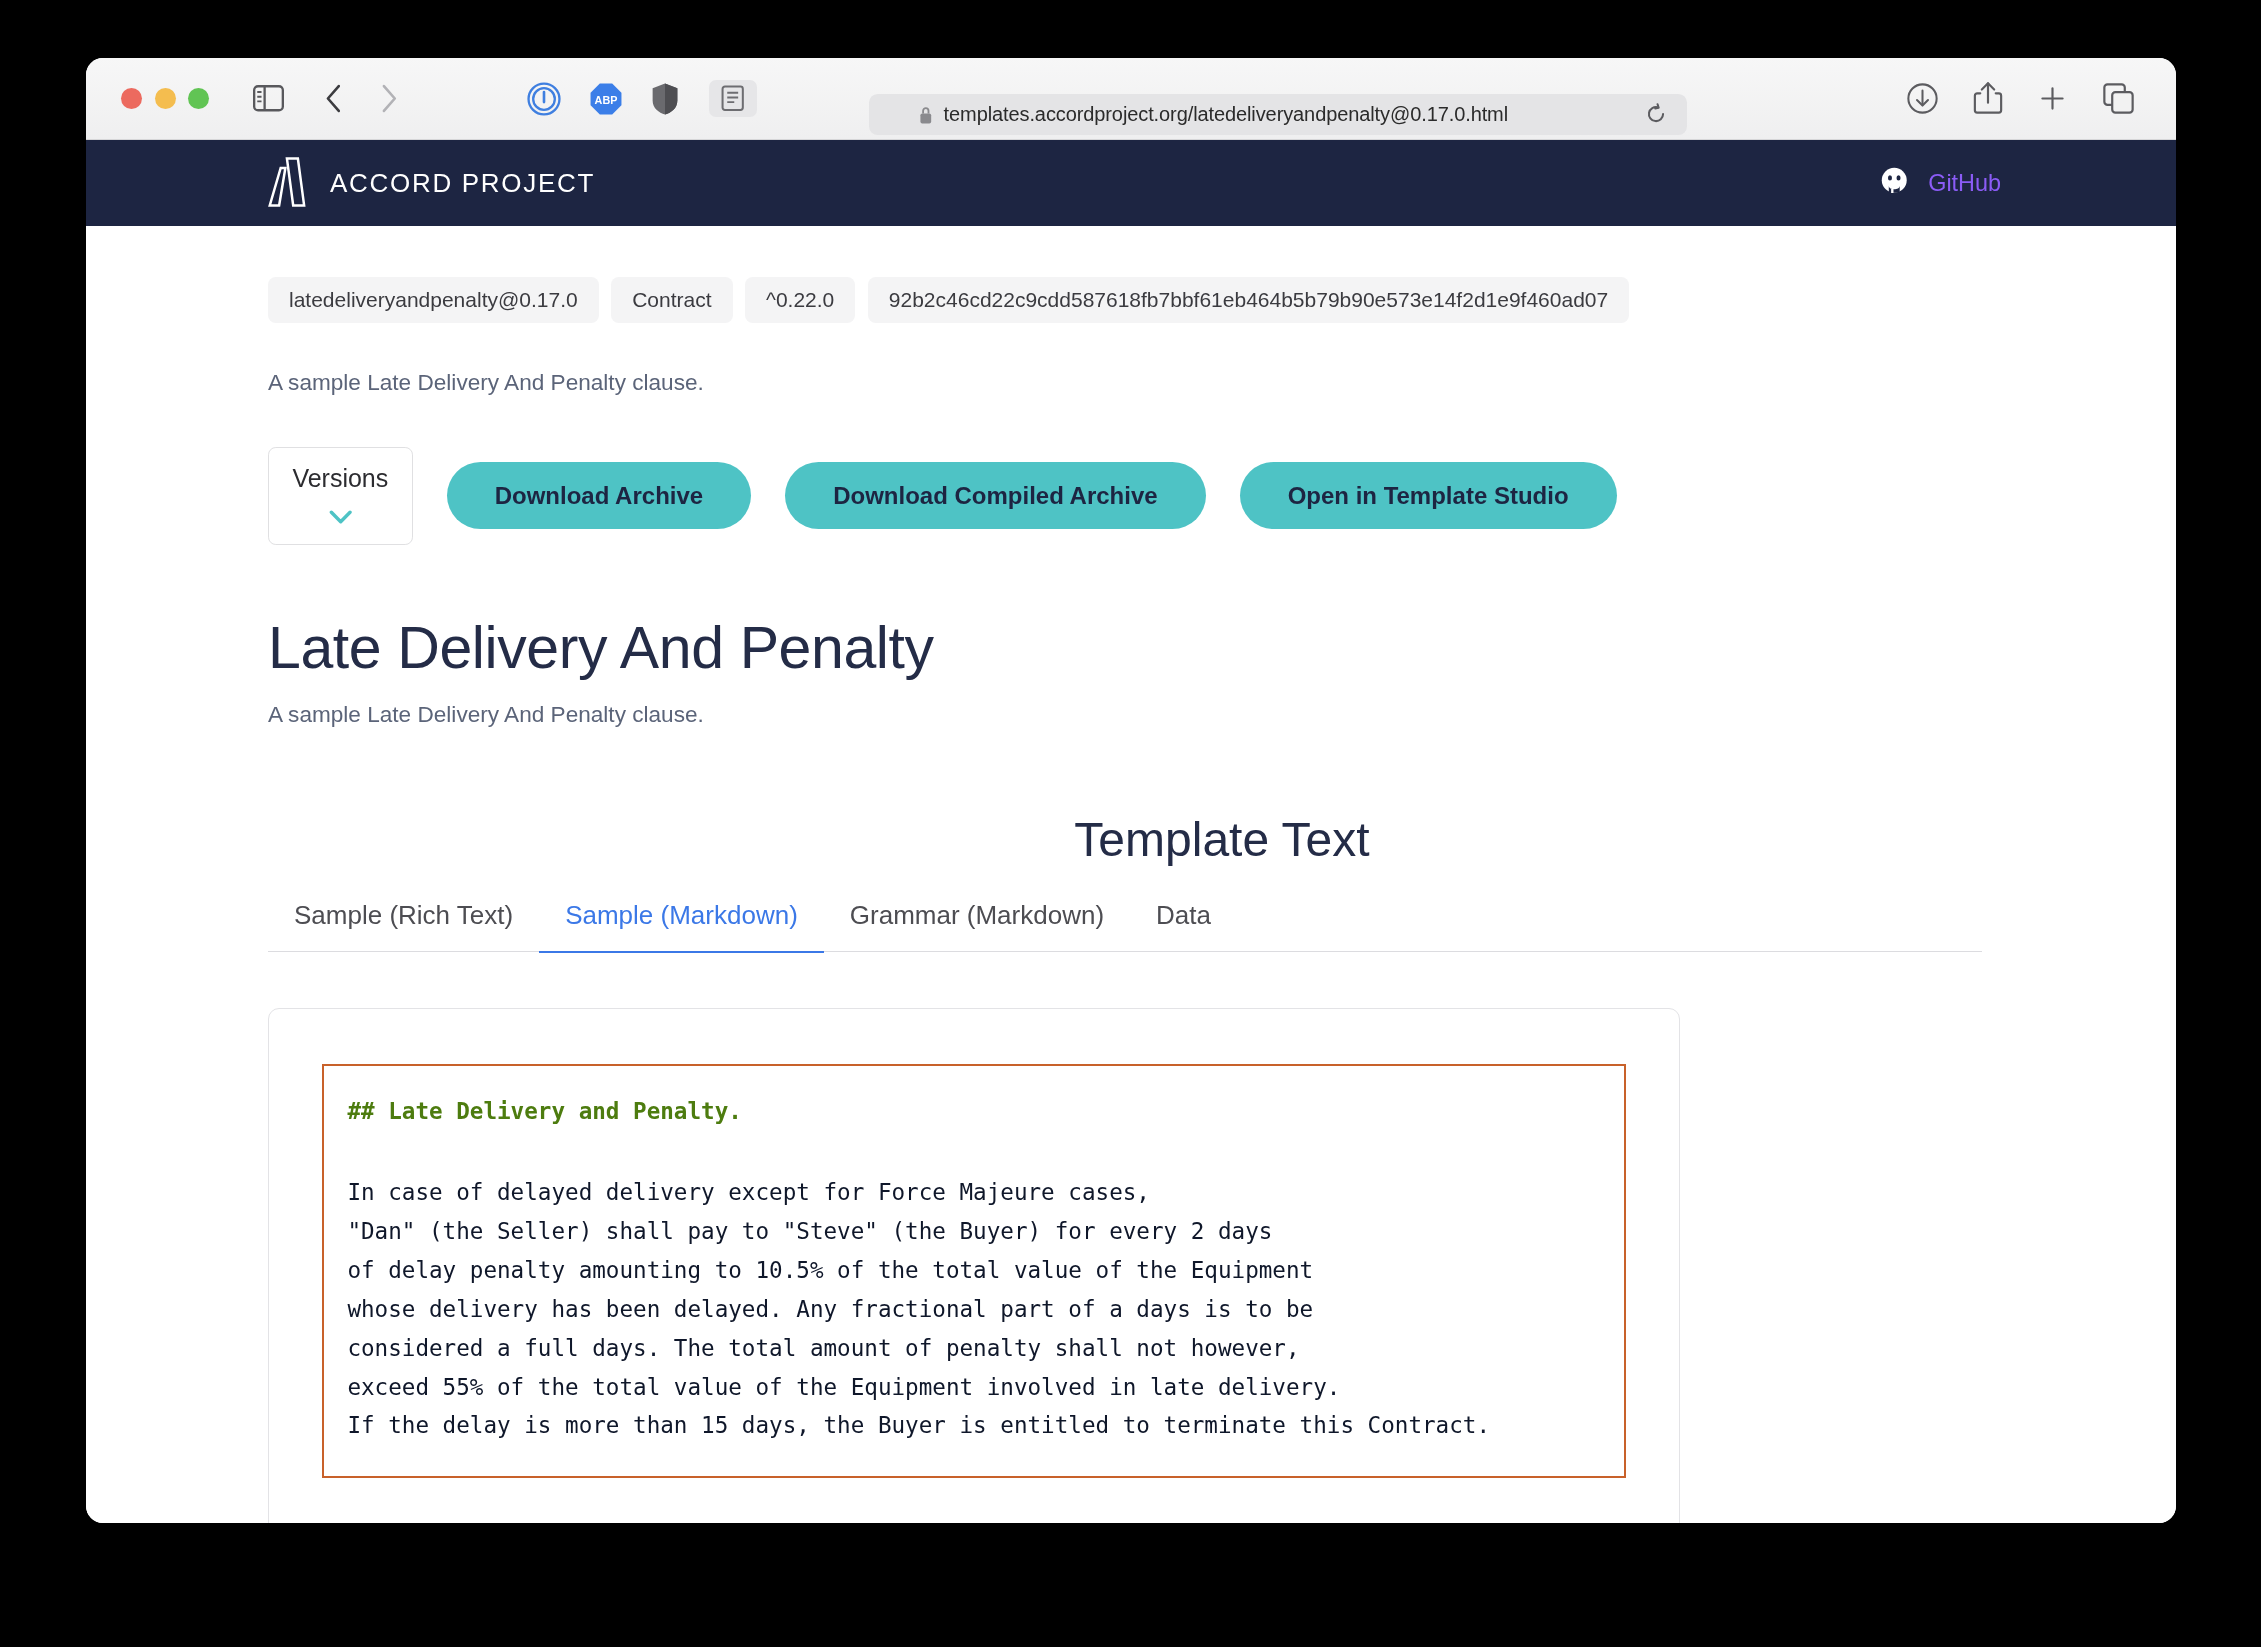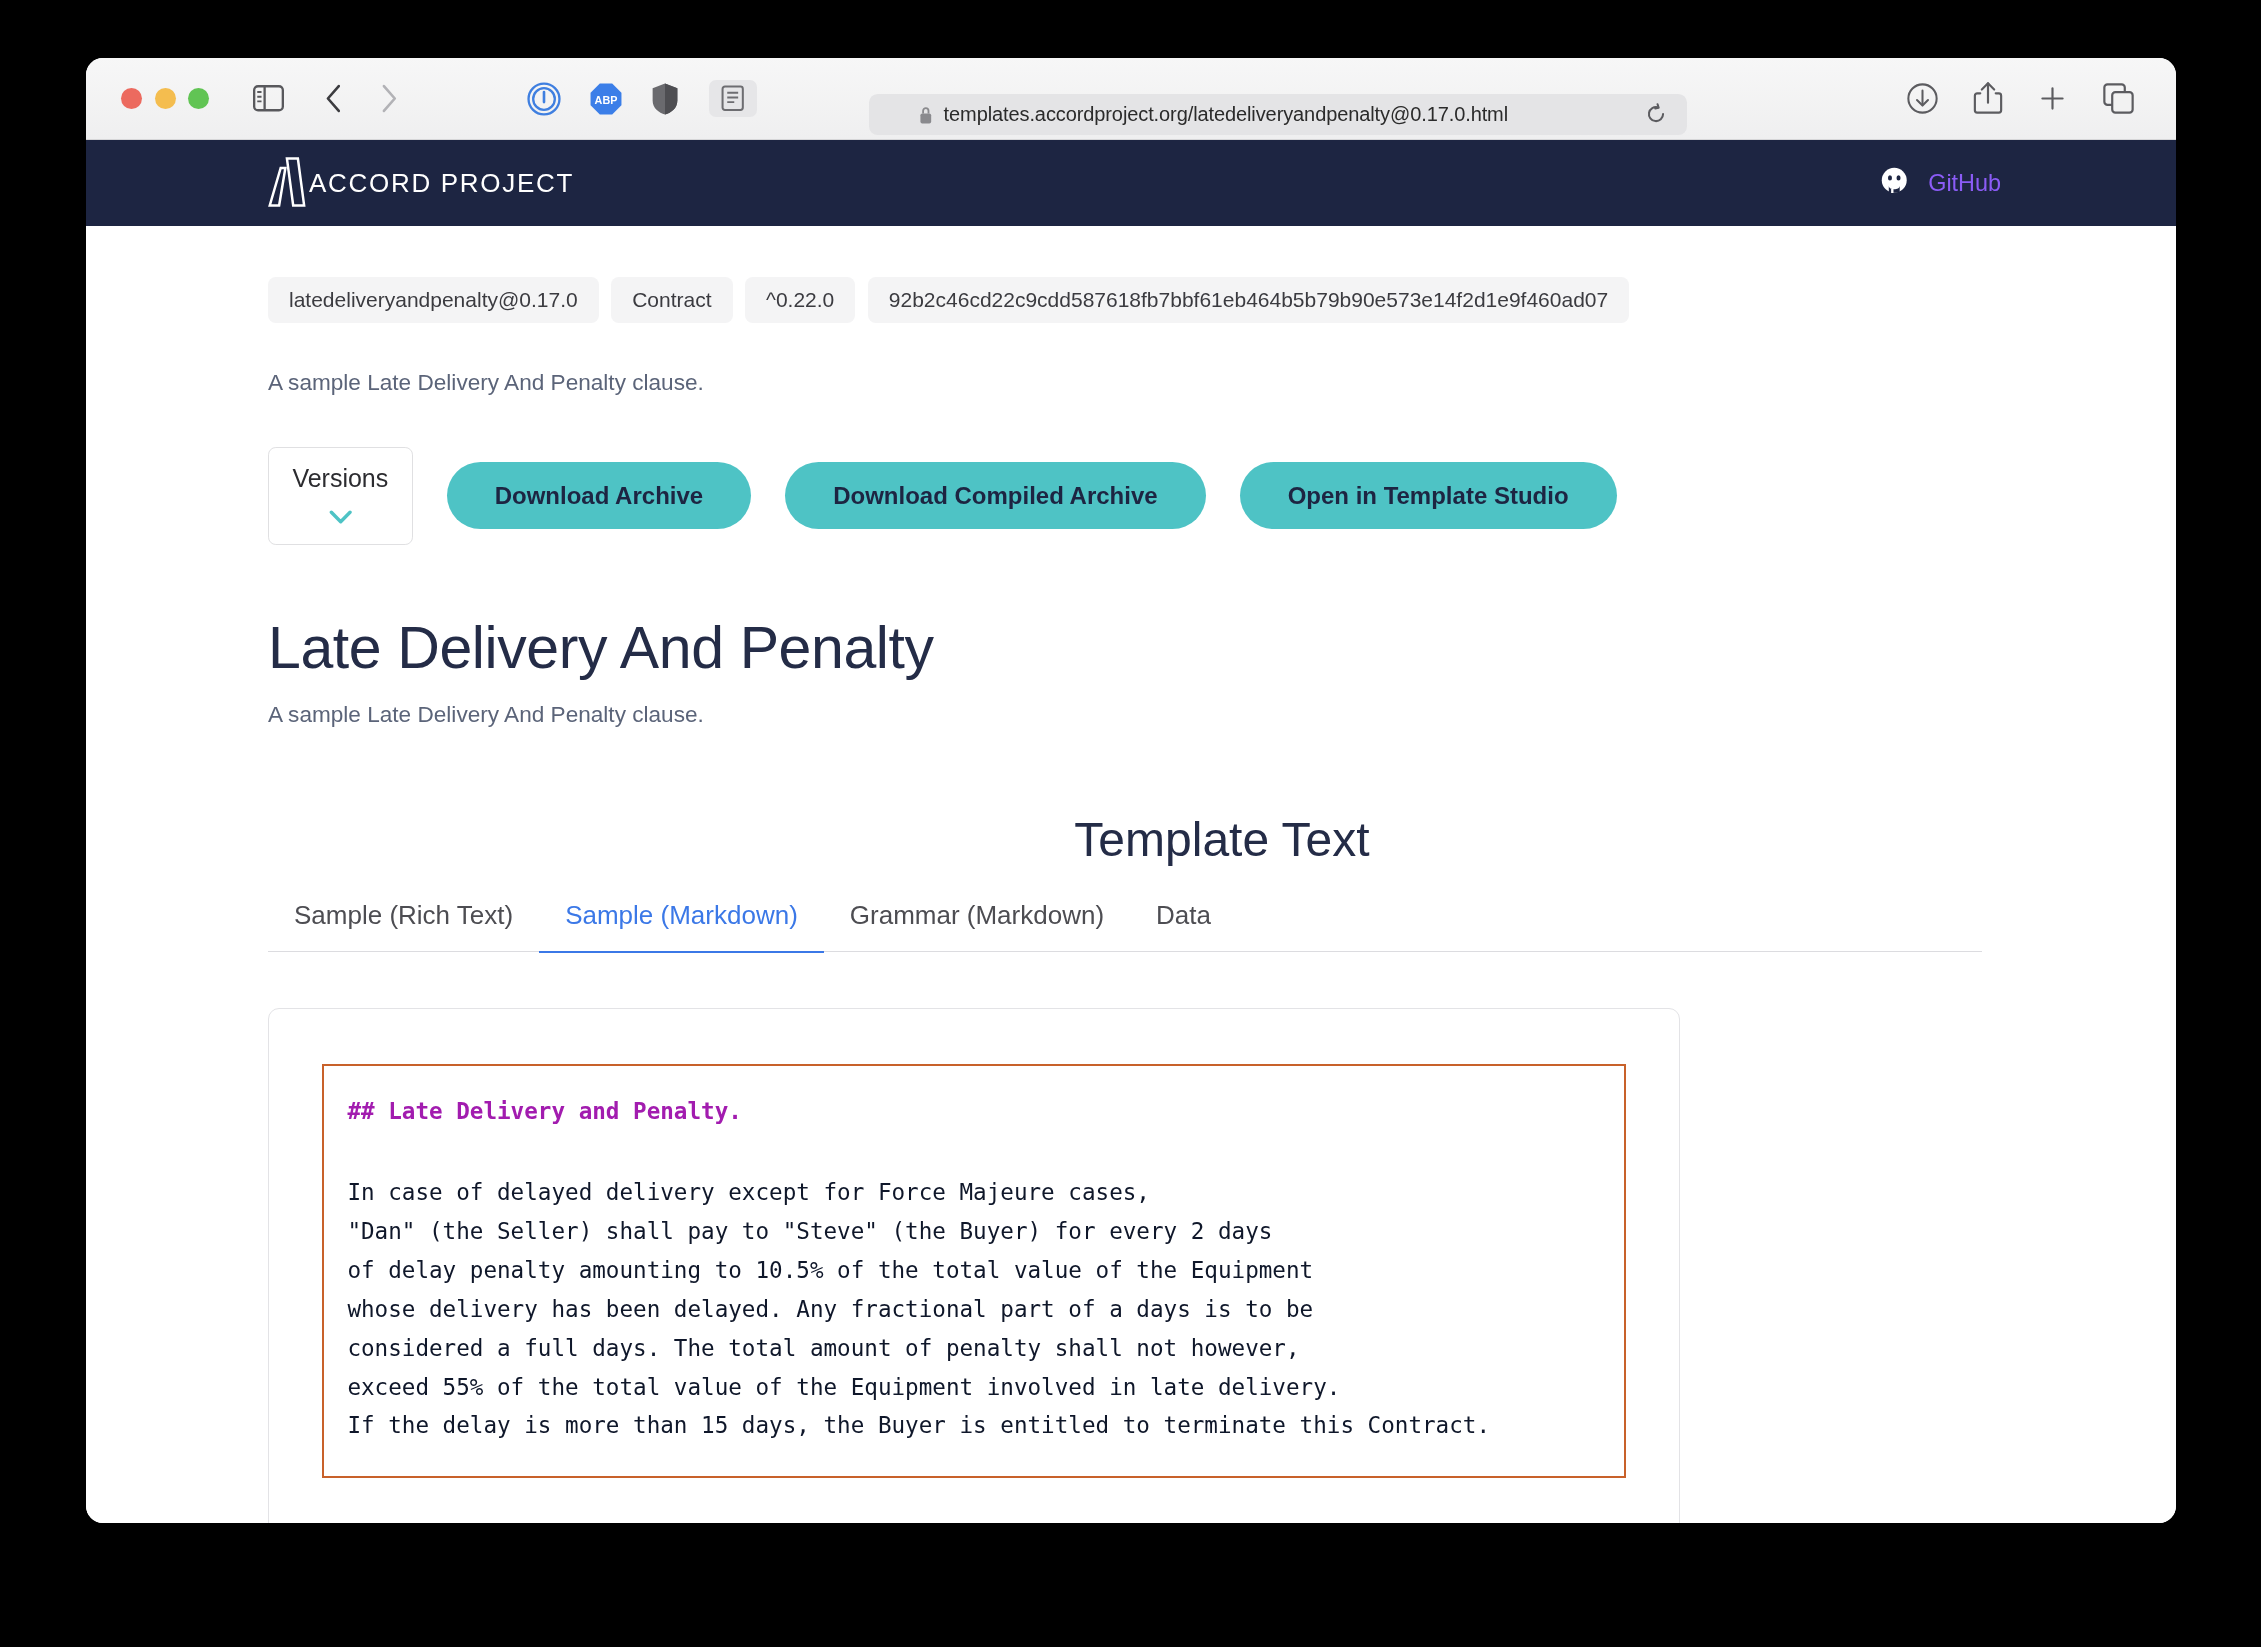--- a/index.html
+++ b/index.html
@@ -76,21 +76,21 @@
     display:flex; align-items:center; gap:34px;
   }
 
   
   #site-header{
     height:86px;
     background:#1d2542;
     display:flex; align-items:center;
     padding:0 0 0 182px;
   }
-  #brand{ display:flex; align-items:center; }
+  #brand{ display:flex; align-items:center; gap:21px; }
   #brand-name{
     color:#ffffff;
     font-size:26px;
     letter-spacing:1.7px;
     font-weight:400;
   }
   #github-link{
     position:absolute; right:175px;
     display:flex; align-items:center; gap:21px;
     color:#8b5cf6; font-size:23.4px;
@@ -189,21 +189,21 @@
     padding:55px 53px;
   }
   #code-block{
     border:2.3px solid #c8612a;
     padding:28px 23.4px 31px 23.4px;
   }
   #code-heading{
     font-family:"DejaVu Sans Mono", monospace;
     font-size:22.6px;
     font-weight:700;
-    color:#a21caf;
+    color:#4d7c0f;
     white-space:pre;
     line-height:1.55;
   }
   #code-body{
     margin-top:44px;
     font-family:"DejaVu Sans Mono", monospace;
     font-size:22.6px;
     color:#0f172a;
     white-space:pre;
     line-height:1.72;

